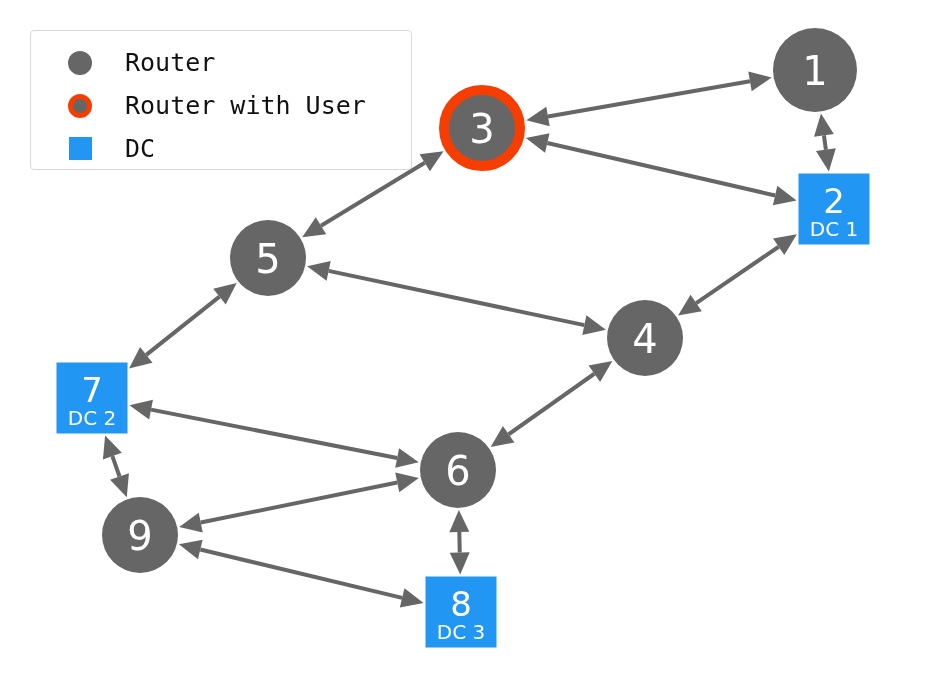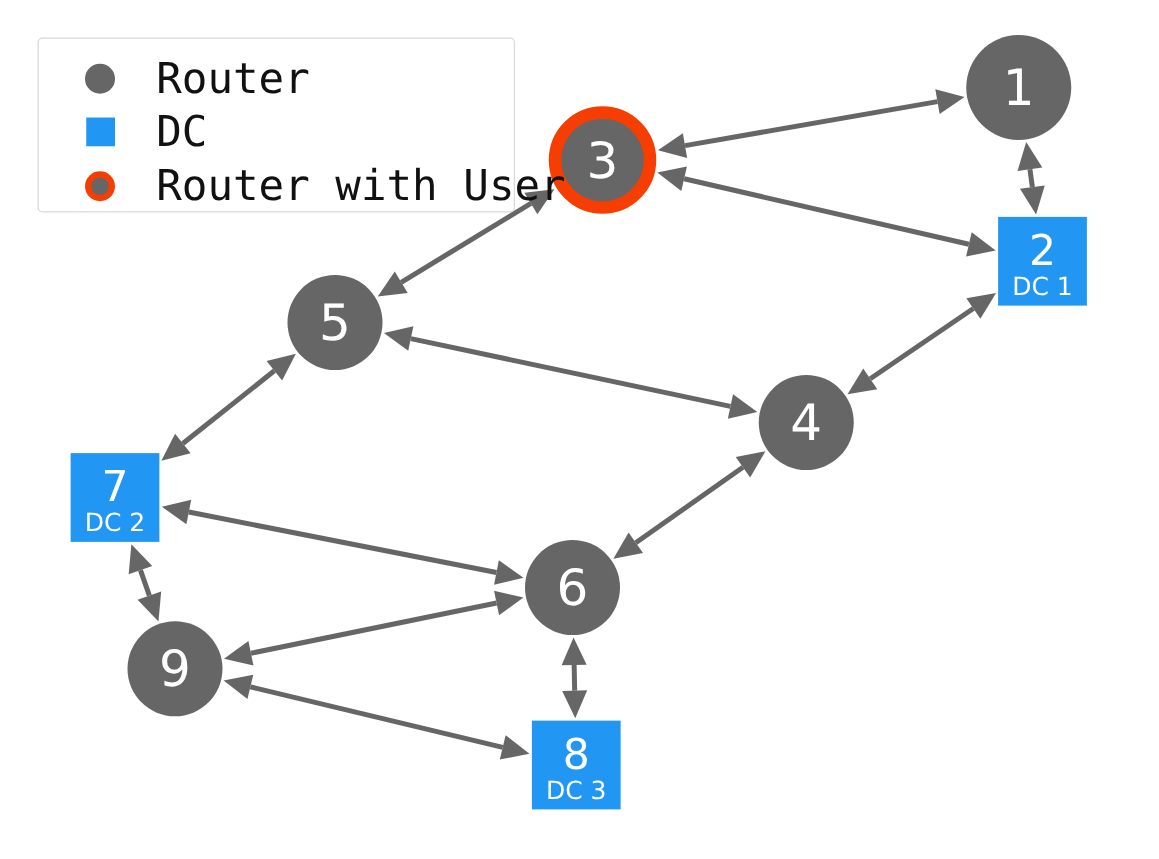--- a/index.html
+++ b/index.html
@@ -85,21 +85,21 @@
     border: 5px solid #f63e02;
     box-sizing: border-box;
   }
   .glyph-dc {
     width: 23px;
     height: 23px;
     background: #2196f3;
   }
   .legend-text {
     font-family: "DejaVu Sans Mono", "Liberation Mono", monospace;
-    font-size: 34px;
+    font-size: 25px;
     color: #111111;
     margin-left: 22px;
     white-space: nowrap;
   }
 </style>
 </head>
 <body>
 
 <div id="canvas">
 
@@ -216,25 +216,25 @@
 
   <div id="legend">
     <div class="legend-row">
       <span class="legend-glyph">
         <span class="glyph-router"></span>
       </span>
       <span class="legend-text">Router</span>
     </div>
     <div class="legend-row">
       <span class="legend-glyph">
+        <span class="glyph-router-user"></span>
+      </span>
+      <span class="legend-text">Router with User</span>
+    </div>
+    <div class="legend-row">
+      <span class="legend-glyph">
         <span class="glyph-dc"></span>
       </span>
       <span class="legend-text">DC</span>
     </div>
-    <div class="legend-row">
-      <span class="legend-glyph">
-        <span class="glyph-router-user"></span>
-      </span>
-      <span class="legend-text">Router with User</span>
-    </div>
   </div>
 
 </div>
 
 </body></html>

